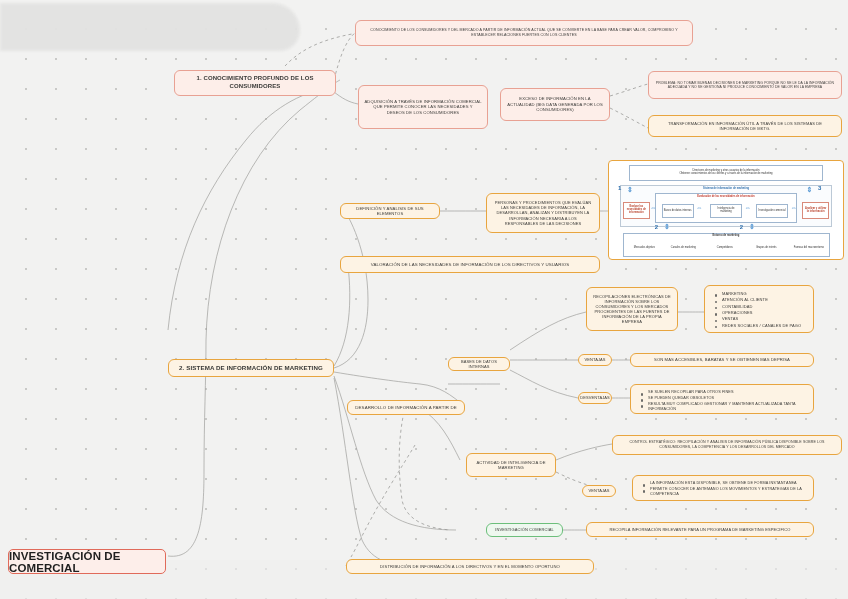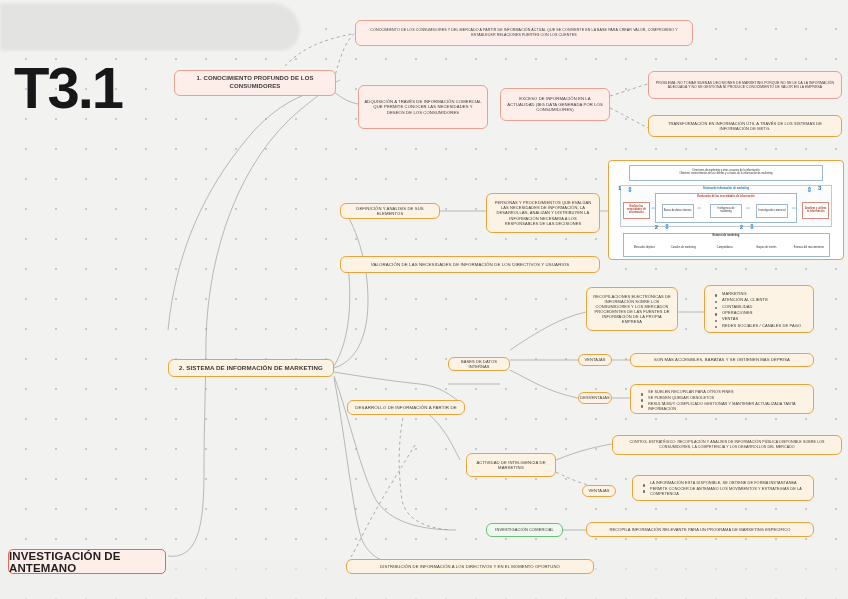--- a/index.html
+++ b/index.html
@@ -131,21 +131,20 @@
     <path class="thin" d="M420,408 C440,420 450,440 460,460"></path>
     <path class="dash" d="M404,412 C398,440 398,470 402,500 C406,520 426,528 450,530"></path>
     <path class="thin" d="M556,460 C580,450 600,446 612,444"></path>
     <path class="dash" d="M556,472 C580,484 596,488 612,490"></path>
     <path class="thin" d="M660,490 C670,490 676,490 682,490"></path>
     <path class="thin" d="M563,530 C576,530 580,530 586,530"></path>
 
     <path class="dash" d="M415,445 C400,470 380,500 360,540 C352,556 348,562 346,566"></path>
   </svg>
 
-  <div class="title-big">T3.1</div>
 
   <div class="node red" style="left:355px;top:20px;width:338px;height:26px;font-size:3.6px;">
     <span>CONOCIMIENTO DE LOS CONSUMIDORES Y DEL MERCADO A PARTIR DE INFORMACIÓN ACTUAL QUE SE CONVIERTE EN LA BASE PARA CREAR VALOR, COMPROMISO Y ESTABLECER RELACIONES FUERTES CON LOS CLIENTES</span>
   </div>
 
   <div class="node red" style="left:174px;top:70px;width:162px;height:26px;font-size:6px;font-weight:600;">
     <span>1. CONOCIMIENTO PROFUNDO DE LOS CONSUMIDORES</span>
   </div>
 
   <div class="node red" style="left:358px;top:85px;width:130px;height:44px;font-size:4.2px;">
@@ -283,15 +282,15 @@
   </div>
   <div class="node orange" style="left:586px;top:522px;width:228px;height:15px;font-size:4px;">
     <span>RECOPILA INFORMACIÓN RELEVANTE PARA UN PROGRAMA DE MARKETING ESPECÍFICO</span>
   </div>
 
   <div class="node orange" style="left:346px;top:559px;width:248px;height:15px;font-size:4.2px;">
     <span>DISTRIBUCIÓN DE INFORMACIÓN A LOS DIRECTIVOS Y EN EL MOMENTO OPORTUNO</span>
   </div>
 
   <div class="bottom-title">
-    <span>INVESTIGACIÓN DE ANTEMANO</span>
+    <span>INVESTIGACIÓN DE COMERCIAL</span>
   </div>
 </div>
 
 </body></html>

